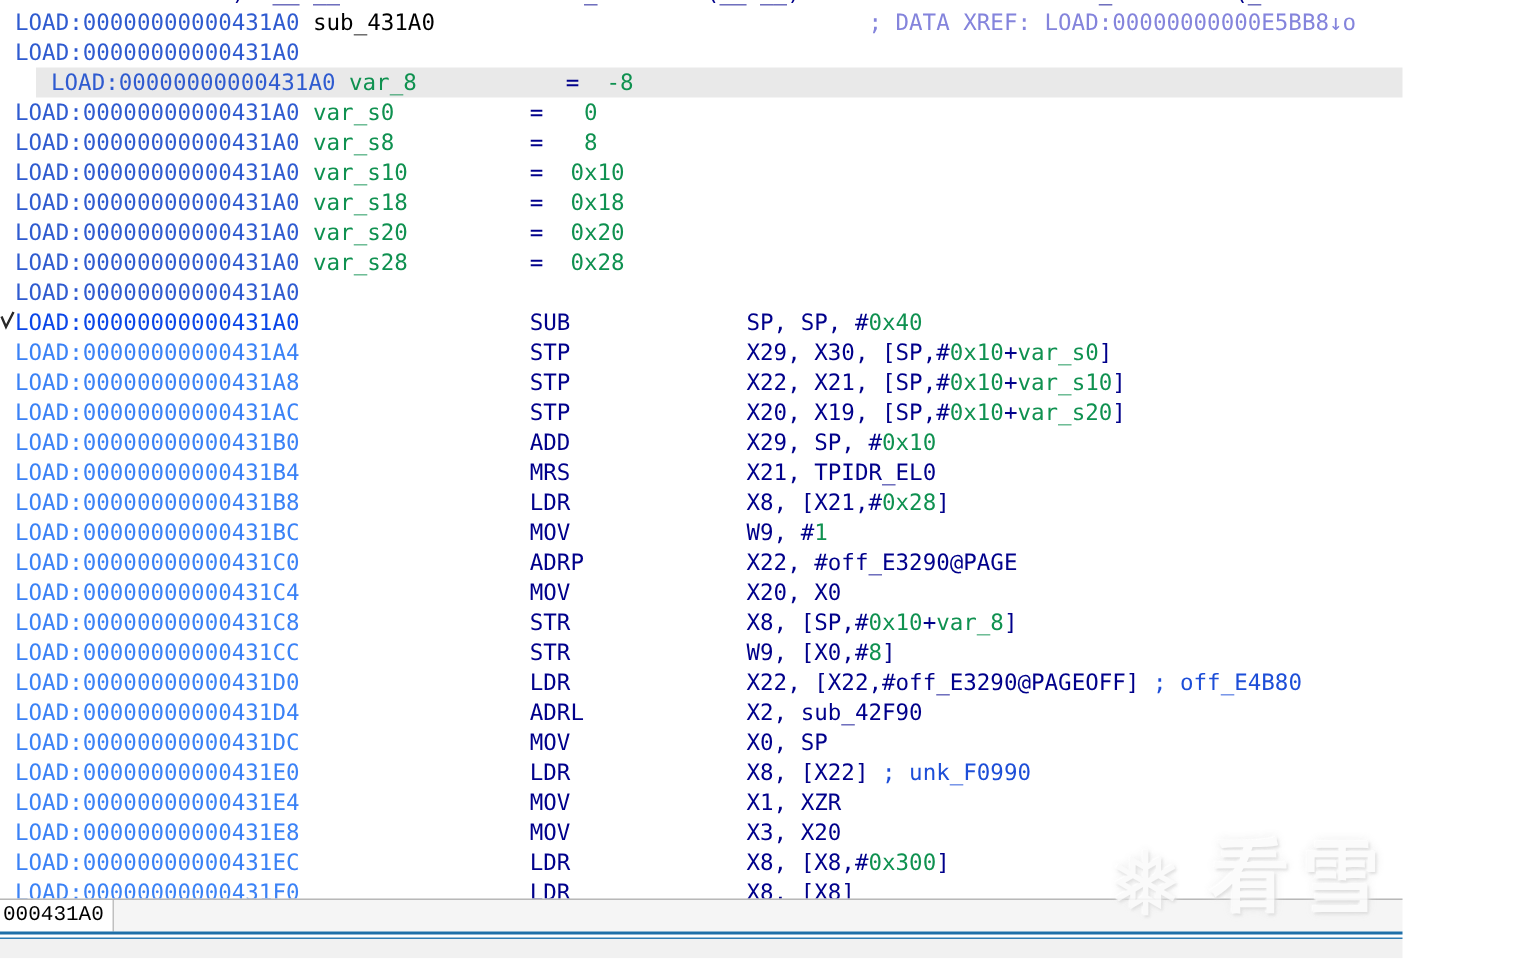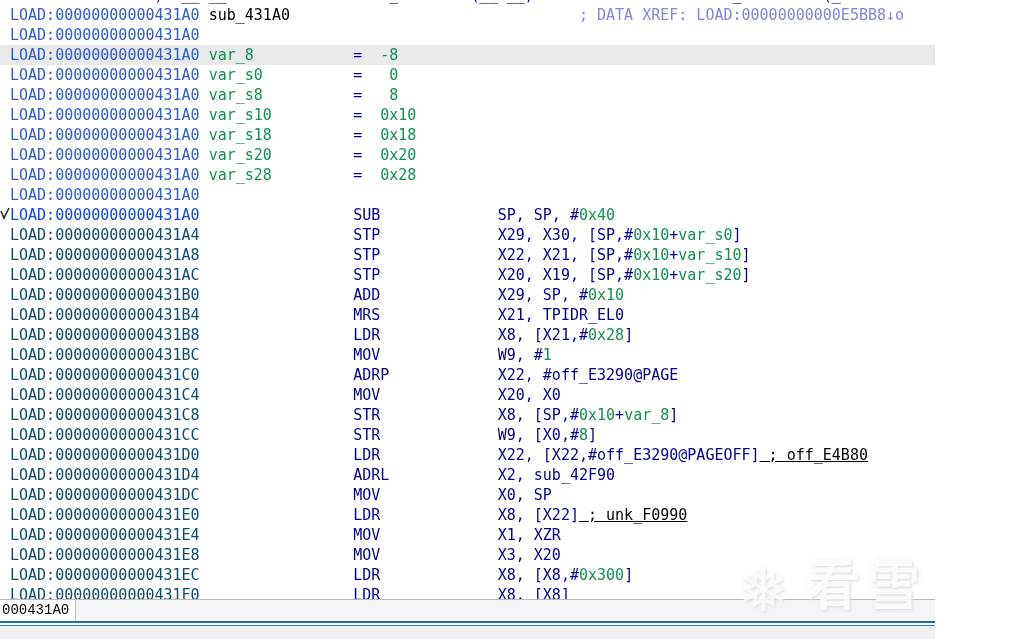--- a/index.html
+++ b/index.html
@@ -8,30 +8,30 @@
     position:relative; width:935px; height:639px; overflow:hidden;
     background:#ffffff;
     font-family:"DejaVu Sans Mono", monospace;
   }
   
   #listing {
     position:absolute; left:0; top:-15px; width:1010px;
     font-size:15px; line-height:20px; white-space:pre;
   }
   .row { height:20px; padding-left:10px; }
-  .row.hl { background:#e9e9e9; }
+  .row.hl { background:#e9e9e9;margin-left:24px; }
   
   .c-p  { color:#2f5bd0; }          
   .c-pq { color:#0a46e8; }          
-  .c-pc { color:#0c4a6e; }          
+  .c-pc { color:#3b82f6; }          
   .c-n  { color:#000000; }          
   .c-g  { color:#0f9150; }          
   .c-a  { color:#00008b; }          
   .c-cx { color:#8484dc; }          
-  .c-cg { color:#000000;text-decoration:underline; }          
+  .c-cg { color:#1d4ed8; }          
   .c-w  { color:#000000; }          
   
   #cursor-tick {
     position:absolute; left:0px; top:207px; width:10px; height:14px;
   }
   
   #statusbar {
     position:absolute; left:0; top:599px; width:1010px; height:22px;
     background:#f5f5f5; border-top:1px solid #b8b8b8;
     font-family:"Liberation Mono", monospace; font-size:14px; line-height:21px;

